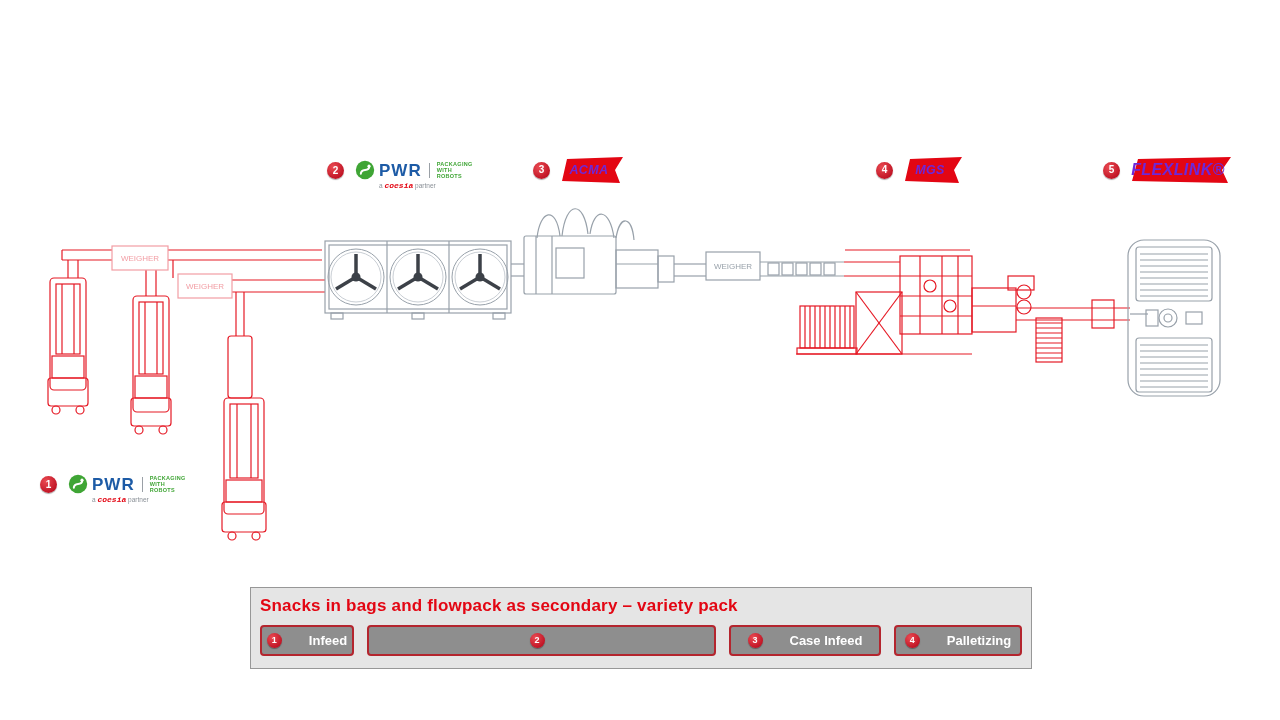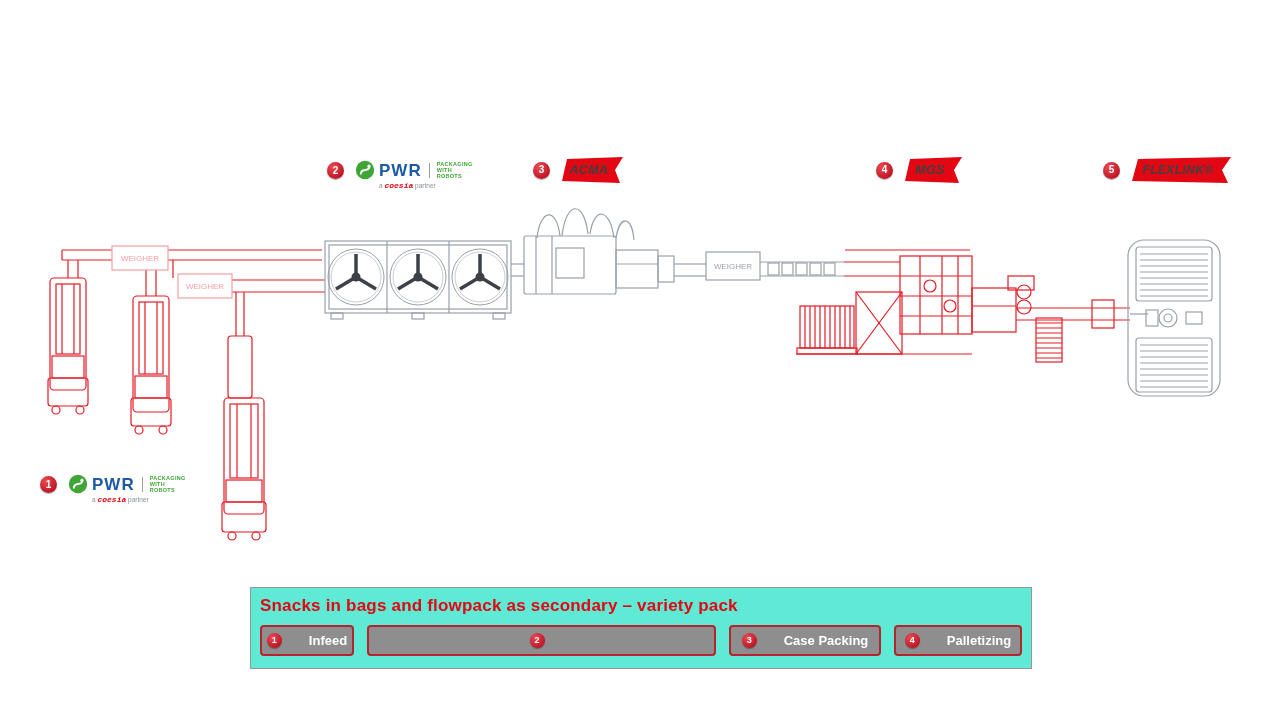--- a/index.html
+++ b/index.html
@@ -14,37 +14,37 @@
     display:inline-flex;align-items:center;justify-content:center;flex:none;
     box-shadow:0 1px 1px rgba(0,0,0,.35);}
   .num-circle.small{width:15px;height:15px;font-size:9px;}
 
   .marker-row{position:absolute;display:flex;align-items:center;gap:11px;}
 
   
   .badge-ribbon{position:relative;display:inline-block;height:26px;}
   .badge-ribbon svg{display:block;width:100%;height:100%;}
   .badge-text{position:absolute;inset:0;display:flex;align-items:center;justify-content:center;
-    color:#404040;font-weight:bold;font-style:italic;font-size:12.5px;letter-spacing:.4px;
+    color:#6d28d9;font-weight:bold;font-style:italic;font-size:12.5px;letter-spacing:.4px;
     transform:translateX(-3px);}
 
   
   .pwr-logo{display:flex;flex-direction:column;}
   .pwr-main{display:flex;align-items:center;gap:4px;}
   .pwr-icon svg{display:block;width:20px;height:20px;}
   .pwr-word{color:#1d5ba6;font-size:17px;font-weight:bold;letter-spacing:1px;line-height:1;}
   .pwr-divider{width:1px;height:15px;background:#9aa0a6;margin:0 3px;}
   .pwr-tagline{display:flex;flex-direction:column;justify-content:center;}
   .pwr-tagline span{color:#3fa535;font-size:5.5px;font-weight:bold;letter-spacing:.3px;line-height:1.15;}
   .pwr-partner{margin-left:24px;margin-top:2px;font-size:6.5px;color:#8a9097;line-height:1;}
   .pwr-partner .coesia{color:#e30613;font-weight:bold;font-style:italic;font-size:8px;font-family:Liberation Mono, monospace;}
 
   
   .legend{position:absolute;left:250px;top:587px;width:782px;height:82px;
-    background:#5eead4;border:1px solid #979797;box-sizing:border-box;padding:8px 9px 0 9px;}
+    background:#e5e5e5;border:1px solid #979797;box-sizing:border-box;padding:8px 9px 0 9px;}
   .legend-title{color:#e30613;font-size:17px;font-weight:bold;letter-spacing:.2px;}
   .legend-buttons{display:flex;gap:13px;margin-top:9px;}
   .legend-btn{height:31px;background:#8e8e8e;border:2px solid #b4252e;border-radius:4px;
     display:flex;align-items:center;justify-content:center;padding:0 11px;box-sizing:border-box;
     color:#fff;font-weight:bold;font-size:13px;cursor:pointer;}
   .legend-btn .num-circle{margin-right:9px;}
   .legend-btn-label{white-space:pre;padding-left:18px;}
 </style>
 </head>
 <body>
@@ -298,37 +298,37 @@
       <span class="badge-text">MGS</span>
     </span>
   </div>
 
   <div class="marker-row" style="left:1103px;top:157px;">
     <span class="num-circle">5</span>
     <span class="badge-ribbon" style="width:100px;">
       <svg viewBox="0 0 100 26" preserveAspectRatio="none">
         <polygon points="7,2 100,0 91,13 97,26 1,24" fill="#e30613"></polygon>
       </svg>
-      <span class="badge-text" style="font-size:12px;">FLEXLINK®</span>
+      <span class="badge-text" style="font-size:16px;">FLEXLINK®</span>
     </span>
   </div>
 
   <div class="legend">
     <div class="legend-title">Snacks in bags and flowpack as secondary – variety pack</div>
     <div class="legend-buttons">
       <div class="legend-btn" style="min-width:86px;">
         <span class="num-circle small">1</span>
         <span class="legend-btn-label">Infeed</span>
       </div>
       <div class="legend-btn" style="min-width:349px;">
         <span class="num-circle small">2</span>
       </div>
       <div class="legend-btn" style="min-width:152px;">
         <span class="num-circle small">3</span>
-        <span class="legend-btn-label">Case Packing</span>
+        <span class="legend-btn-label">Case Infeed</span>
       </div>
       <div class="legend-btn" style="min-width:128px;">
         <span class="num-circle small">4</span>
         <span class="legend-btn-label">Palletizing</span>
       </div>
     </div>
   </div>
 
 </div>
 

